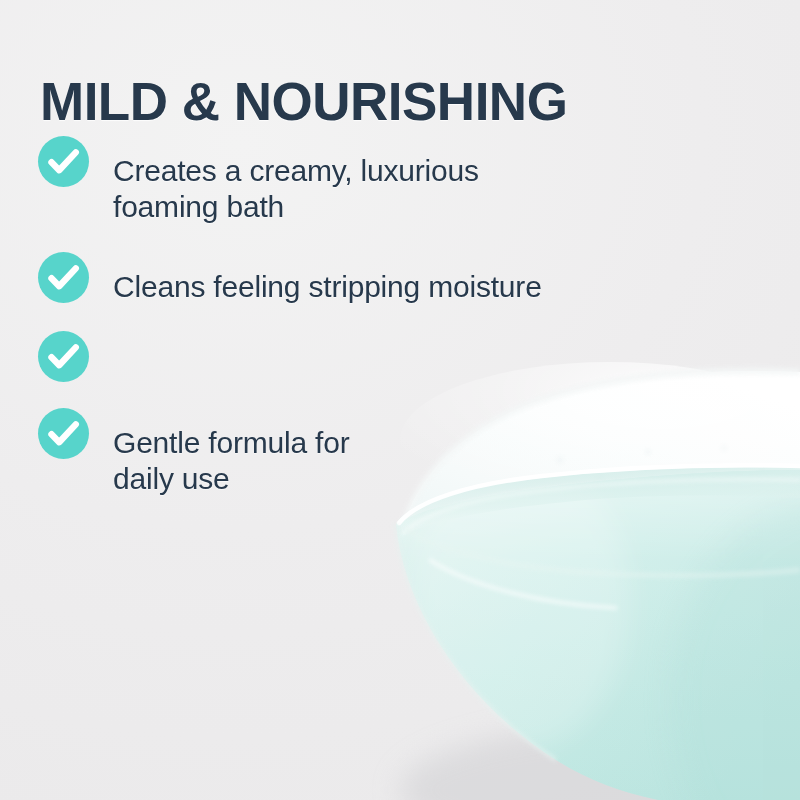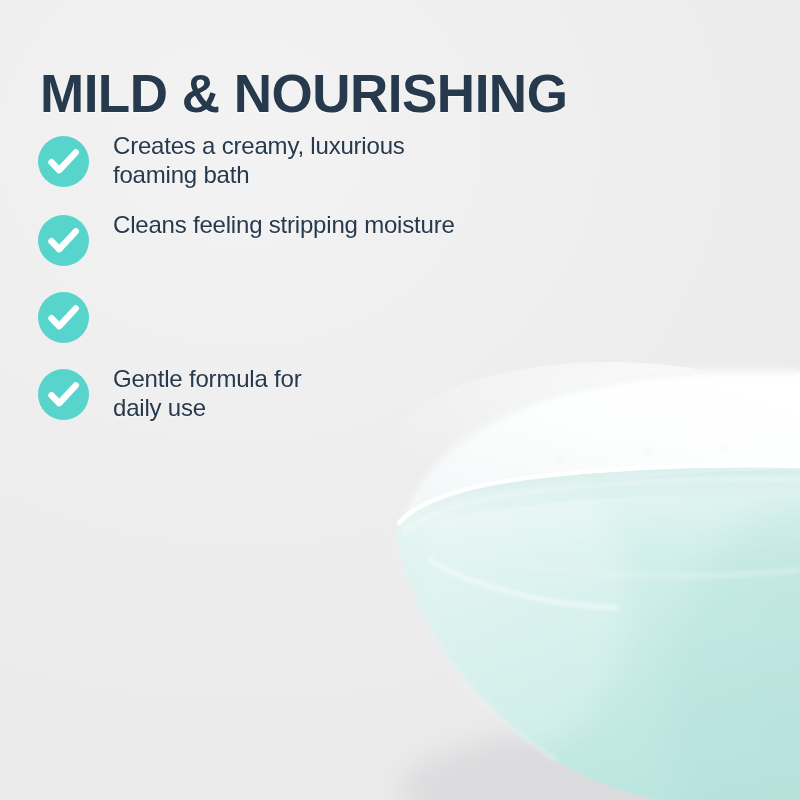--- a/index.html
+++ b/index.html
@@ -30,21 +30,21 @@
     top: 0;
     width: 800px;
     height: 800px;
     pointer-events: none;
   }
 
   
   #headline {
     position: absolute;
     left: 40px;
-    top: 31px;
+    top: 39px;
     width: 720px;
     font-size: 53px;
     line-height: 1.0;
     font-weight: 700;
     letter-spacing: -0.5px;
     color: #27394c;
     white-space: nowrap;
     text-shadow: 0 1px 1px rgba(255,255,255,0.85);
   }
 
@@ -75,27 +75,28 @@
   .check-badge svg {
     position: absolute;
     left: 0; top: 0;
     width: 51px; height: 51px;
     display: block;
   }
 
   .benefit-text {
     flex: 1 1 auto;
     margin-left: 24px;
-    font-size: 24px;
+    font-size: 30px;
     line-height: 1.21;
     font-weight: 400;
     color: #27394c;
     letter-spacing: -0.2px;
     white-space: pre-line;
     text-shadow: 0 1px 1px rgba(255,255,255,0.6);
+    margin-top: 22px;
   }
 </style>
 </head>
 <body>
 
 <div id="stage">
 
   <svg id="product-photo" viewBox="0 0 800 800" xmlns="http://www.w3.org/2000/svg" aria-hidden="true">
     <defs>
 

